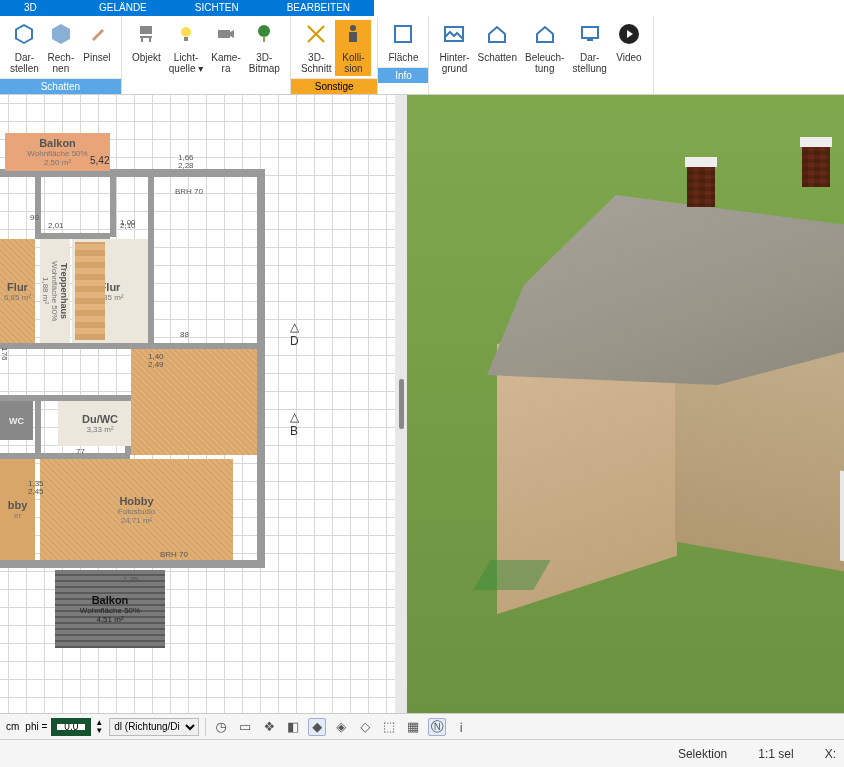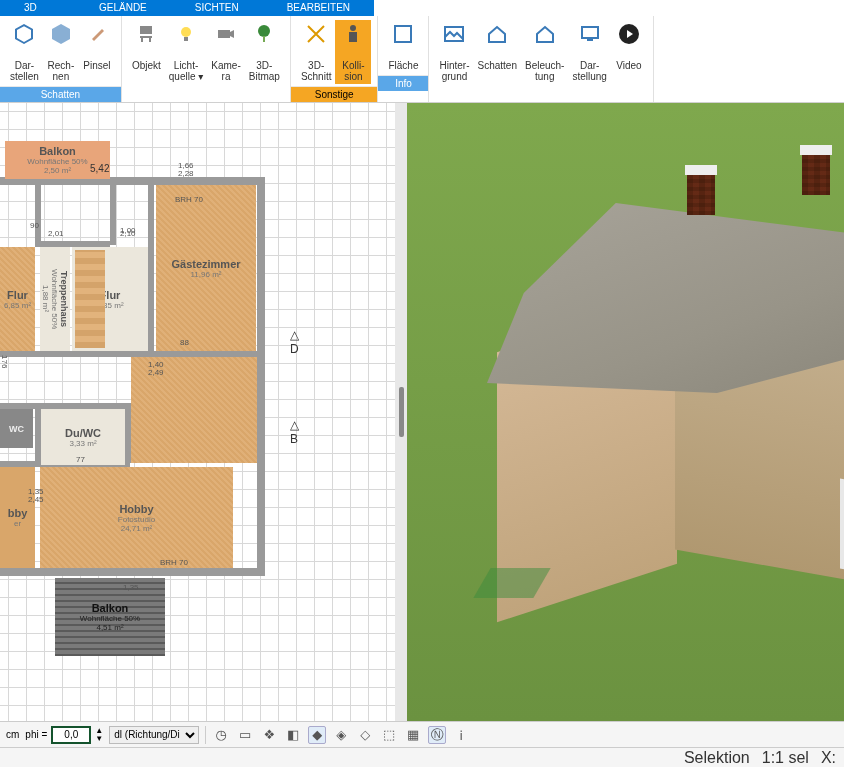--- a/index.html
+++ b/index.html
@@ -10,21 +10,21 @@
 .tab.inactive{background:#0078d7}
 .ribbon{display:flex;background:#fff;border-bottom:1px solid #d0d0d0}
 .group{display:flex;flex-direction:column;border-right:1px solid #e0e0e0}
 .group-items{display:flex;padding:4px 6px 2px}
 .group-label{text-align:center;font-size:10px;padding:2px 0;color:#333;border-top:1px solid #e8e8e8}
 .group-label.blue{background:#5aa7e8;color:#fff}
 .group-label.orange{background:#f5a623;color:#000}
 .ritem{display:flex;flex-direction:column;align-items:center;justify-content:flex-start;padding:2px 4px;cursor:pointer;min-width:36px}
 .ritem.active{background:#f5a623}
 .ritem .ico{width:24px;height:24px;display:flex;align-items:center;justify-content:center;font-size:18px;color:#3a7ab8}
-.ritem .lbl{font-size:10px;text-align:center;line-height:11px;margin-top:14px;color:#333}
+.ritem .lbl{font-size:10px;text-align:center;line-height:11px;margin-top:6px;color:#333}
 .content{flex:1;display:flex;position:relative;background:#f5f5f5}
 .pane{position:relative;overflow:hidden}
 .pane.left{width:395px;background:#fff}
 .pane.right{flex:1;background:#6b8e3b}
 .splitter{width:12px;background:#e8e8e8;display:flex;align-items:center;justify-content:center;cursor:col-resize}
 .splitter::after{content:"";width:5px;height:50px;background:#888;border-radius:2px}
 .grid{position:absolute;inset:0;background-image:linear-gradient(#d8d8d8 1px,transparent 1px),linear-gradient(90deg,#d8d8d8 1px,transparent 1px);background-size:18px 18px;background-position:-10px -10px}
 .plan{position:absolute;left:0;top:20px;width:270px;height:580px}
 .wall{position:absolute;background:#9a9a9a}
 .room{position:absolute;display:flex;flex-direction:column;align-items:center;justify-content:center;color:#666;text-align:center}
@@ -36,25 +36,25 @@
 .balkon-bot{background:repeating-linear-gradient(0deg,#5a5a5a 0,#5a5a5a 2px,#7a7a7a 2px,#7a7a7a 6px)}
 .marker{position:absolute;font-size:12px;color:#333}
 .dim{position:absolute;font-size:8px;color:#555}
 .house{position:absolute;left:20px;top:20px;right:0;bottom:20px}
 .ground{position:absolute;inset:0;background:linear-gradient(180deg,#7fa84d 0%,#6b9240 100%)}
 .wallh{position:absolute;background:linear-gradient(180deg,#d4b896 0%,#c0a47c 100%)}
 .chimney{position:absolute;width:28px;height:42px;background:repeating-linear-gradient(0deg,#8b5a3c 0,#8b5a3c 4px,#a0674a 4px,#a0674a 8px),repeating-linear-gradient(90deg,#8b5a3c 0,#8b5a3c 6px,#a0674a 6px,#a0674a 12px);background-blend-mode:multiply}
 .chimney::after{content:"";position:absolute;top:-8px;left:-2px;right:-2px;height:10px;background:#eee}
 .bottombar{display:flex;align-items:center;height:26px;background:#f5f5f5;border-top:1px solid #ccc;padding:0 6px;gap:6px;font-size:10px}
 .bb-field{display:flex;align-items:center;gap:4px}
-.bb-input{width:40px;height:18px;border:2px solid #14532d;text-align:center;font-size:10px}
+.bb-input{width:40px;height:18px;border:6px solid #14532d;text-align:center;font-size:10px}
 .bb-sel{height:18px;border:1px solid #bbb;font-size:10px;width:90px}
 .bb-ico{width:18px;height:18px;display:flex;align-items:center;justify-content:center;cursor:pointer;color:#555;font-size:13px}
 .bb-ico.toggle{border:1px solid #aac;background:#e0ecf8;border-radius:2px}
-.statusbar{display:flex;align-items:center;justify-content:flex-end;height:20px;background:#f5f5f5;border-top:1px solid #ccc;padding:0 8px;gap:12px;font-size:16px;color:#333}
+.statusbar{display:flex;align-items:center;justify-content:flex-end;height:28px;background:#f5f5f5;border-top:1px solid #ccc;padding:0 8px;gap:31px;font-size:12px;color:#333}
 svg{width:100%;height:100%}
 </style>
 </head>
 <body>
 
 <div class="tabs">
   <div class="tab active" style="flex:0 0 75px">3D</div>
   <div class="tab inactive">GELÄNDE</div>
   <div class="tab inactive">SICHTEN</div>
   <div class="tab inactive">BEARBEITEN</div>
@@ -244,42 +244,38 @@
       <div class="wall" style="left:0;top:280px;width:130px;height:6px"></div>
       <div class="wall" style="left:35px;top:280px;width:6px;height:60px"></div>
       <div class="wall" style="left:125px;top:280px;width:6px;height:60px"></div>
       <div class="wall" style="left:0;top:338px;width:130px;height:6px"></div>
 
       <div class="room balkon-top" style="left:5px;top:18px;width:105px;height:38px">
         <div class="nm">Balkon</div>
         <div class="sub">Wohnfläche 50%</div>
         <div class="sub">2,50 m²</div>
       </div>
-      <div class="room wood" style="left:156px;top:62px;width:100px;height:166px;background-size:6px 6px">
-        <div class="nm">Gästezimmer</div>
-        <div class="sub">11,96 m²</div>
-      </div>
       <div class="room tile" style="left:40px;top:124px;width:30px;height:104px;writing-mode:vertical-rl">
         <div class="nm" style="font-size:9px">Treppenhaus</div>
         <div class="sub">Wohnfläche 50%</div>
         <div class="sub">1,88 m²</div>
       </div>
       <div class="room wood" style="left:0;top:124px;width:35px;height:104px;background-size:6px 6px">
         <div class="nm">Flur</div>
         <div class="sub">6,85 m²</div>
       </div>
       <div class="room tile" style="left:72px;top:124px;width:76px;height:104px">
         <div style="position:absolute;left:3px;top:3px;width:30px;height:98px;background:repeating-linear-gradient(0deg,#d4a36a 0,#d4a36a 6px,#e2b37c 6px,#e2b37c 12px)"></div>
         <div class="nm">Flur</div>
         <div class="sub">6,35 m²</div>
       </div>
       <div class="room" style="left:0;top:286px;width:33px;height:39px;background:#888">
         <div class="nm" style="color:#eee;font-size:9px">WC</div>
       </div>
-      <div class="room tile" style="left:41px;top:286px;width:84px;height:56px">
+      <div class="room tile" style="left:58px;top:286px;width:84px;height:45px">
         <div class="nm">Du/WC</div>
         <div class="sub">3,33 m²</div>
       </div>
       <div class="room wood" style="left:40px;top:344px;width:193px;height:101px;background-size:6px 6px">
         <div class="nm">Hobby</div>
         <div class="sub">Fotostudio</div>
         <div class="sub">24,71 m²</div>
       </div>
       <div class="room wood" style="left:131px;top:234px;width:126px;height:106px;background-size:6px 6px"></div>
       <div class="room" style="left:0;top:344px;width:35px;height:101px;background:#d9a66a">

